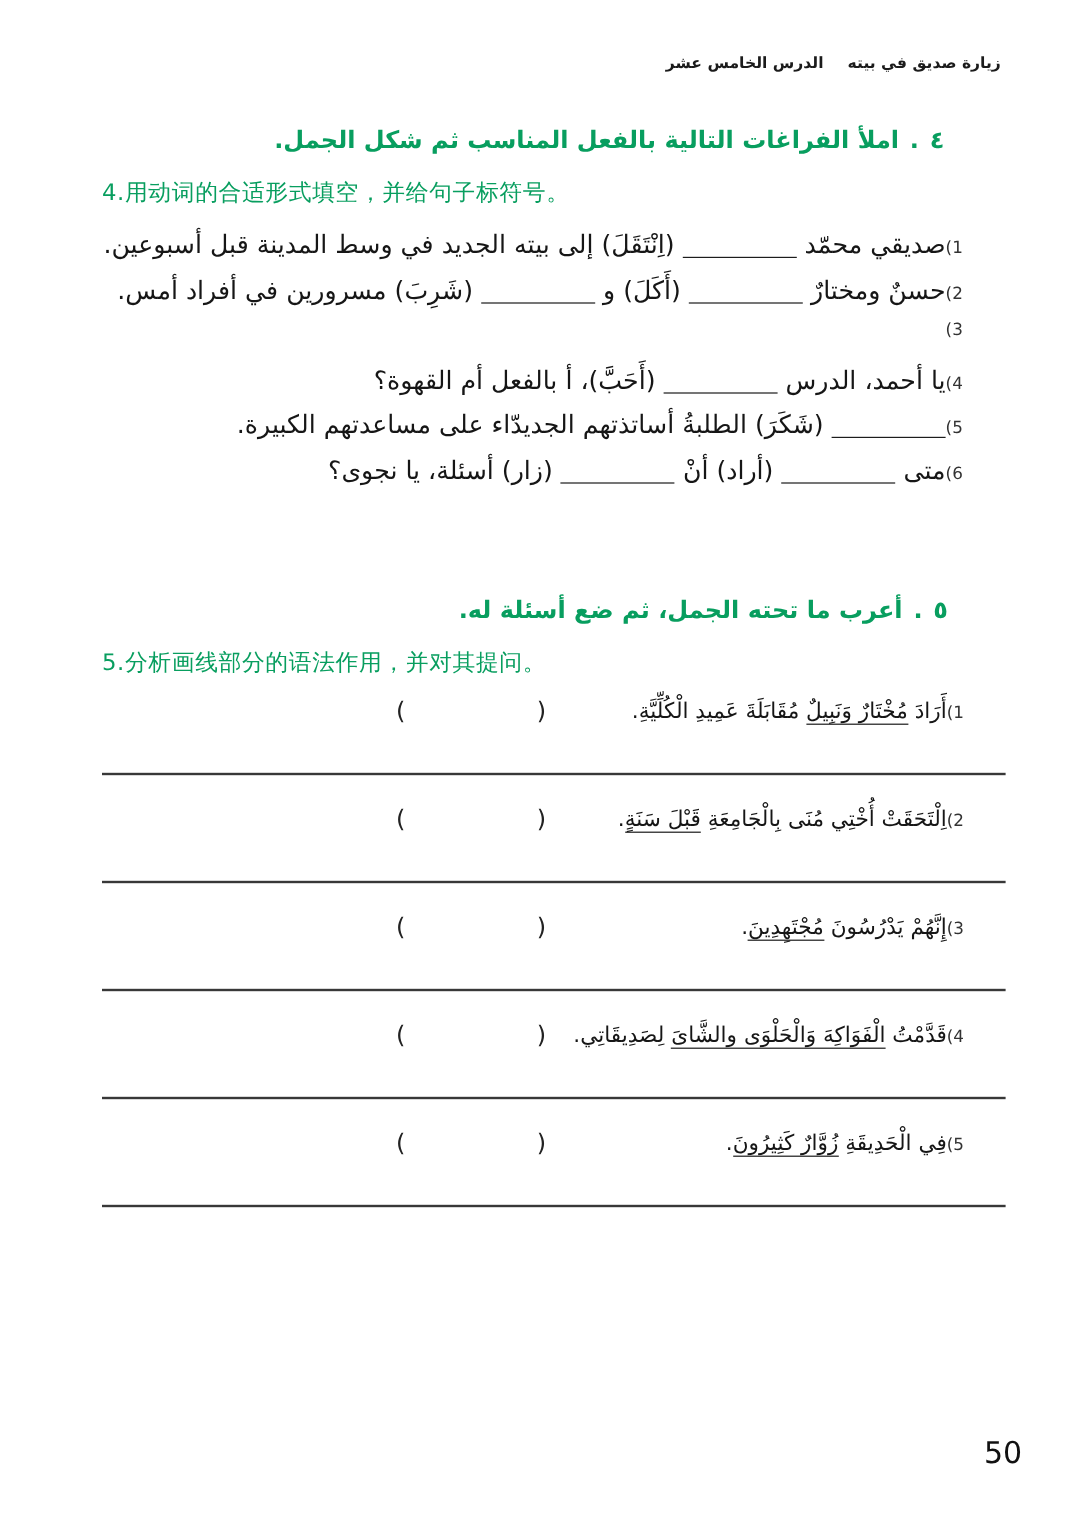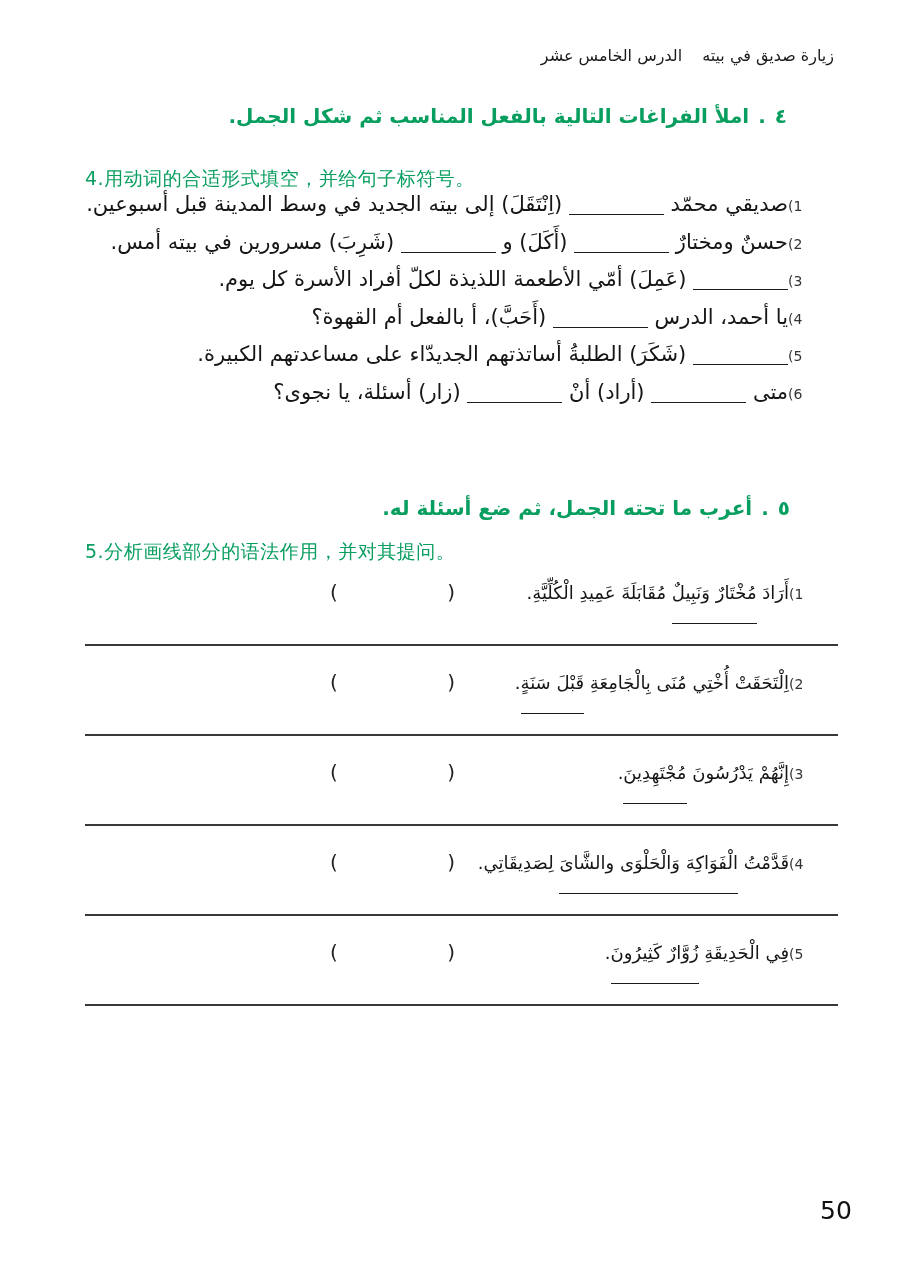--- a/index.html
+++ b/index.html
@@ -8,36 +8,36 @@
     width:900px;height:1273px;
     background:#ffffff;
     font-family:"DejaVu Sans","Liberation Sans",sans-serif;
     color:#1f1f1f;
     overflow:hidden;
   }
   
   .running-header{
     position:absolute;top:46px;right:66px;
     display:flex;flex-direction:row-reverse;gap:20px;
-    font-size:16px;font-weight:normal;color:#1b1b1b;
+    font-size:13px;font-weight:bold;color:#1b1b1b;
     direction:rtl;white-space:nowrap;
   }
   
   .sec-title-ar{
     position:absolute;
     display:flex;direction:rtl;align-items:baseline;gap:9px;
     font-size:20px;font-weight:bold;white-space:nowrap;
   }
   .sec4-ar{top:104px;right:113px;}
   .sec5-ar{top:496px;right:110px;}
   .sec-title-zh{
     position:absolute;left:85px;
     font-size:19px;font-weight:500;white-space:nowrap;letter-spacing:0.5px;
   }
-  .sec4-zh{top:166px;}
+  .sec4-zh{top:148px;}
   .sec5-zh{top:539px;}
   
   .s4-items{
     position:absolute;top:192px;left:85px;right:86px;
   }
   .s4row{
     display:flex;direction:rtl;align-items:baseline;
     height:37.5px;white-space:nowrap;
   }
   .item-num{
@@ -62,21 +62,21 @@
     position:absolute;top:4px;right:0;
     display:flex;direction:rtl;align-items:baseline;
     white-space:nowrap;
   }
   .s5sent{
     direction:rtl;unicode-bidi:isolate;
     font-size:18px;color:#161616;
   }
   .ul-part{
     border-bottom:1.8px solid #1a1a1a;
-    padding-bottom:20px;
+    padding-bottom:0;
   }
   .parens{
     position:absolute;top:2px;left:245px;width:125px;
     display:flex;justify-content:space-between;
     font-size:20px;color:#222;
     font-family:"DejaVu Sans","Liberation Sans",sans-serif;
   }
   .answer-rule{
     position:absolute;top:66px;left:0;width:753px;
     border-top:2px solid #383838;
@@ -104,25 +104,24 @@
   </div>
   <div class="sec-title-zh sec4-zh green" style="color: rgb(8, 158, 95);">4.用动词的合适形式填空，并给句子标符号。</div>
 
   <div class="s4-items">
       <div class="s4row">
         <span class="item-num">(1</span>
         <span class="s4sent"><span>صديقي محمّد </span><span class="blank"></span><span> (اِنْتَقَلَ) إلى بيته الجديد في وسط المدينة قبل أسبوعين.</span></span>
       </div>
       <div class="s4row">
         <span class="item-num">(2</span>
-        <span class="s4sent"><span>حسنٌ ومختارٌ </span><span class="blank"></span><span> (أَكَلَ) و </span><span class="blank"></span><span> (شَرِبَ) مسرورين في بيته أمس.</span></span>
+        <span class="s4sent"><span>حسنٌ ومختارٌ </span><span class="blank"></span><span> (أَكَلَ) و </span><span class="blank"></span><span> (شَرِبَ) مسرورين في أفراد أمس.</span></span>
       </div>
       <div class="s4row">
         <span class="item-num">(3</span>
-        <span class="s4sent"><span class="blank"></span><span> (عَمِلَ) أمّي الأطعمة اللذيذة لكلّ أفراد الأسرة كل يوم.</span></span>
       </div>
       <div class="s4row">
         <span class="item-num">(4</span>
         <span class="s4sent"><span>يا أحمد، الدرس </span><span class="blank"></span><span> (أَحَبَّ)، أ بالفعل أم القهوة؟</span></span>
       </div>
       <div class="s4row">
         <span class="item-num">(5</span>
         <span class="s4sent"><span class="blank"></span><span> (شَكَرَ) الطلبةُ أساتذتهم الجديدّاء على مساعدتهم الكبيرة.</span></span>
       </div>
       <div class="s4row">

